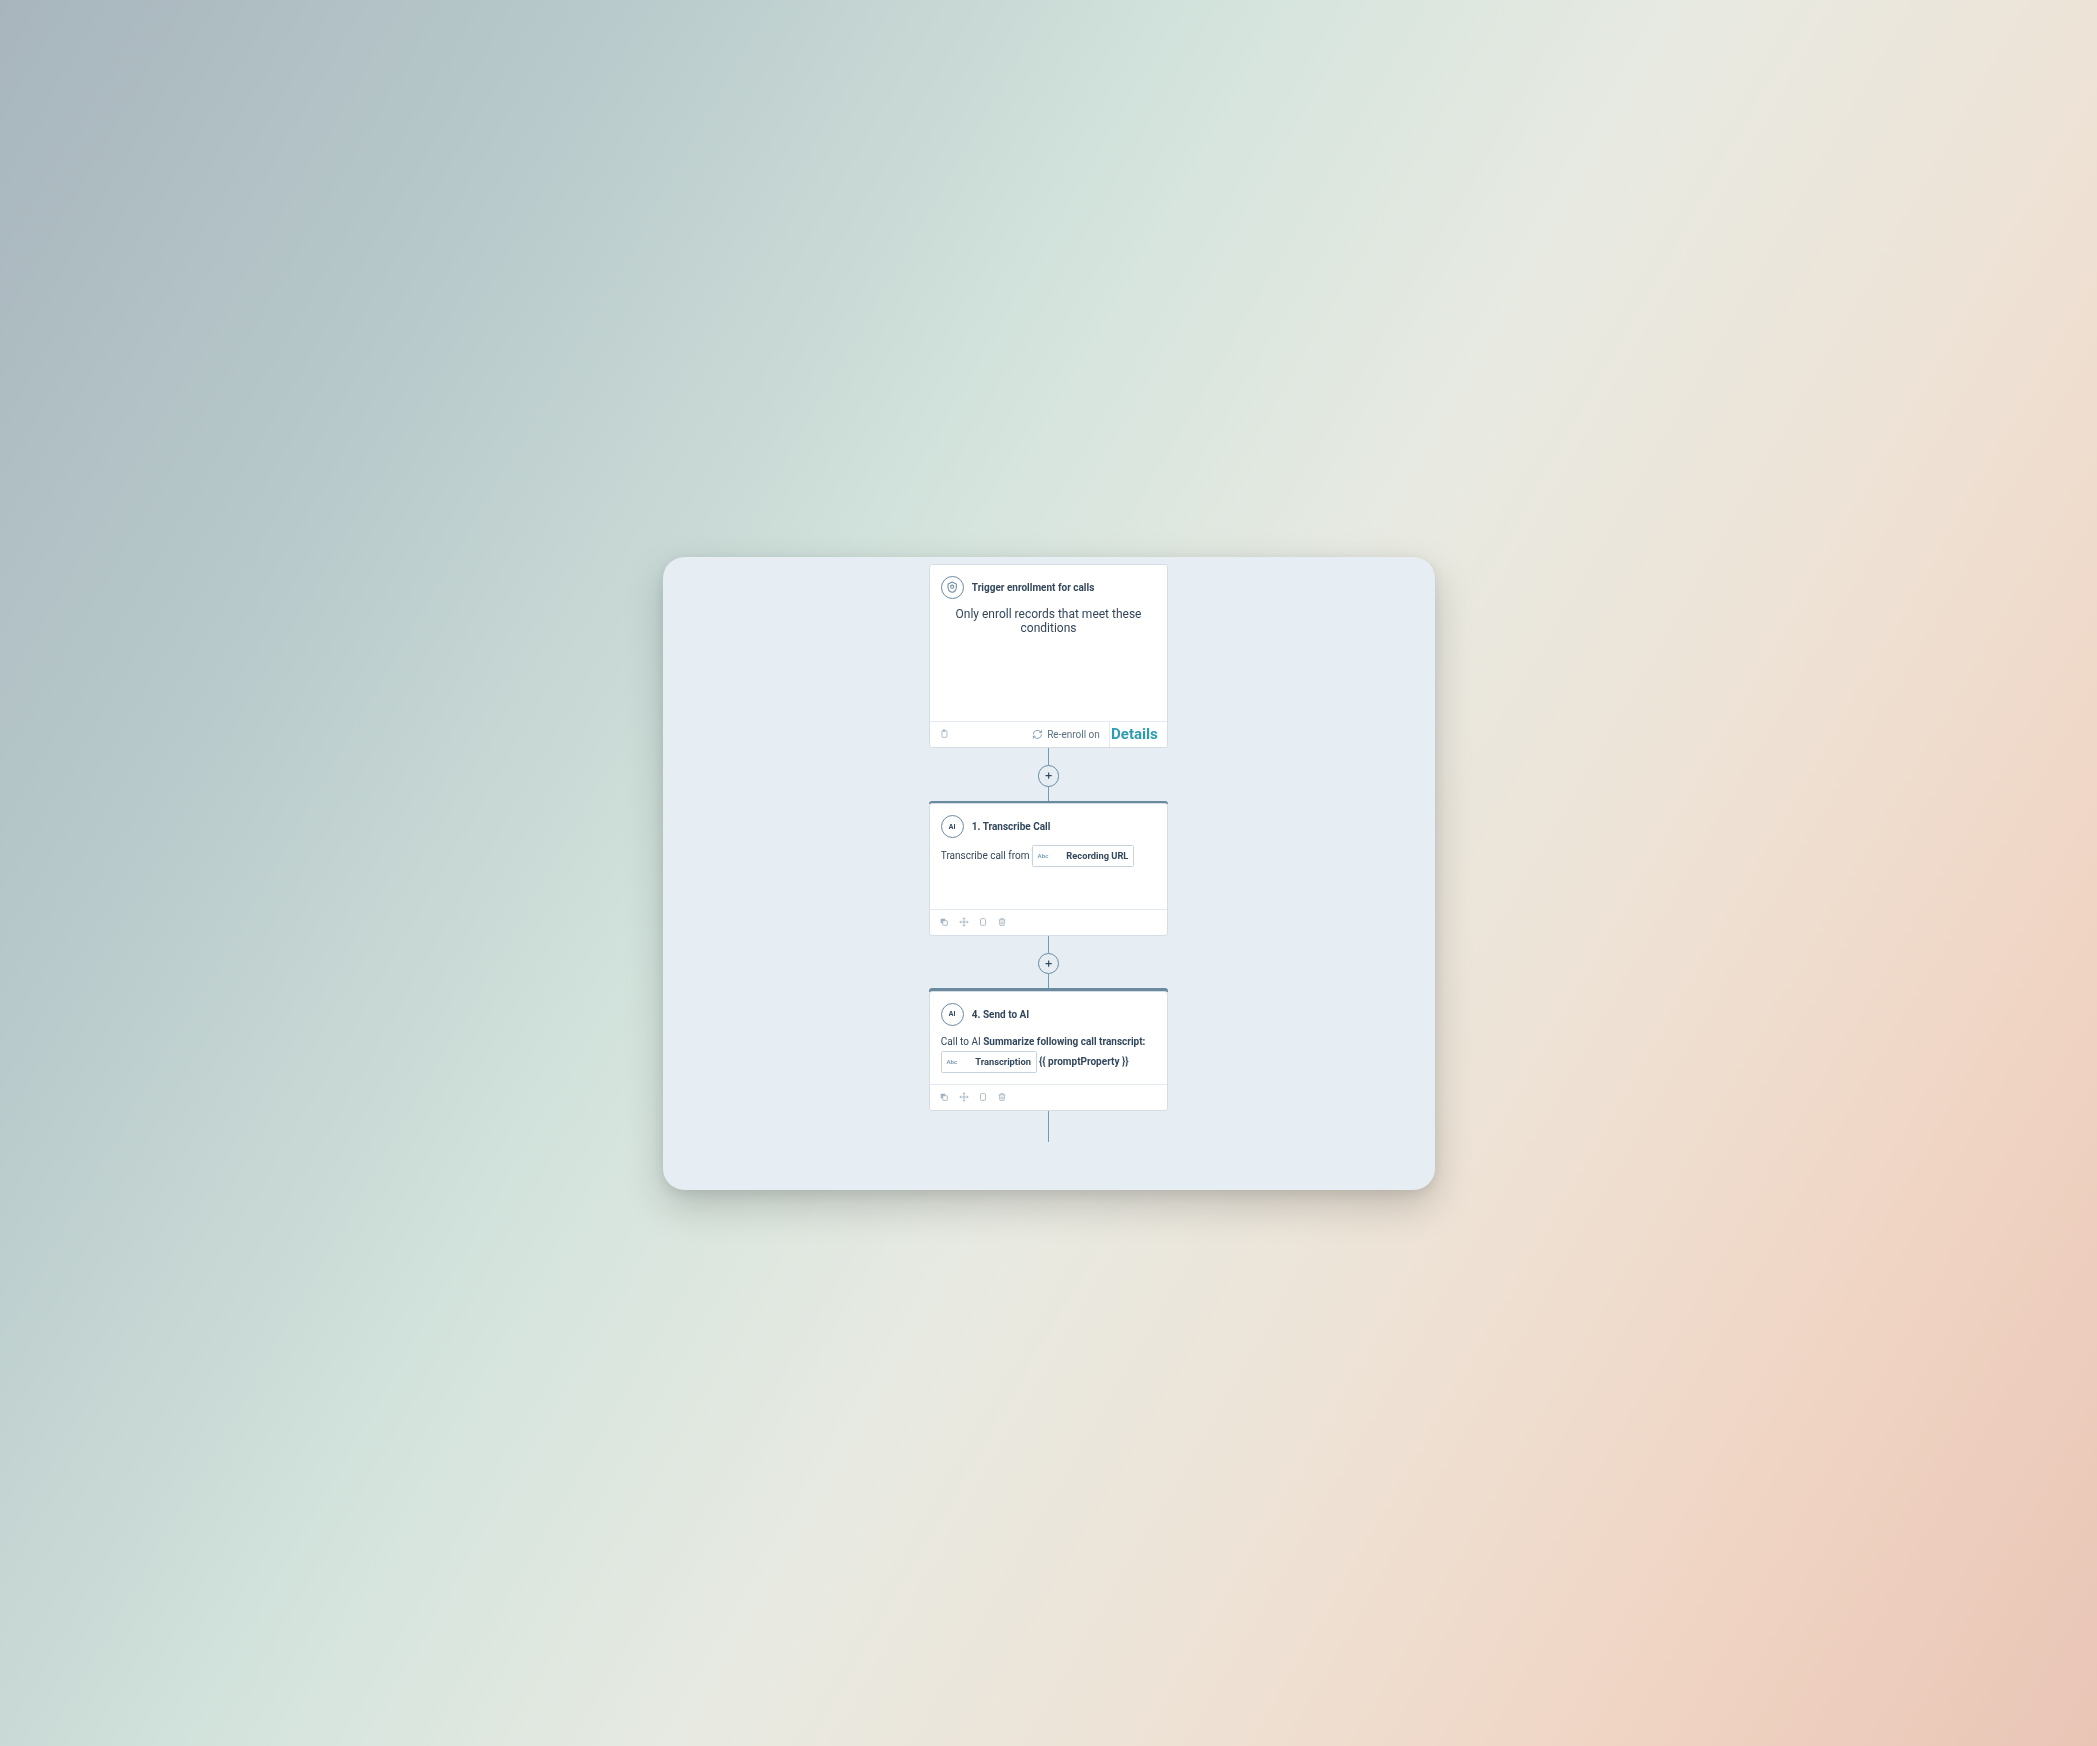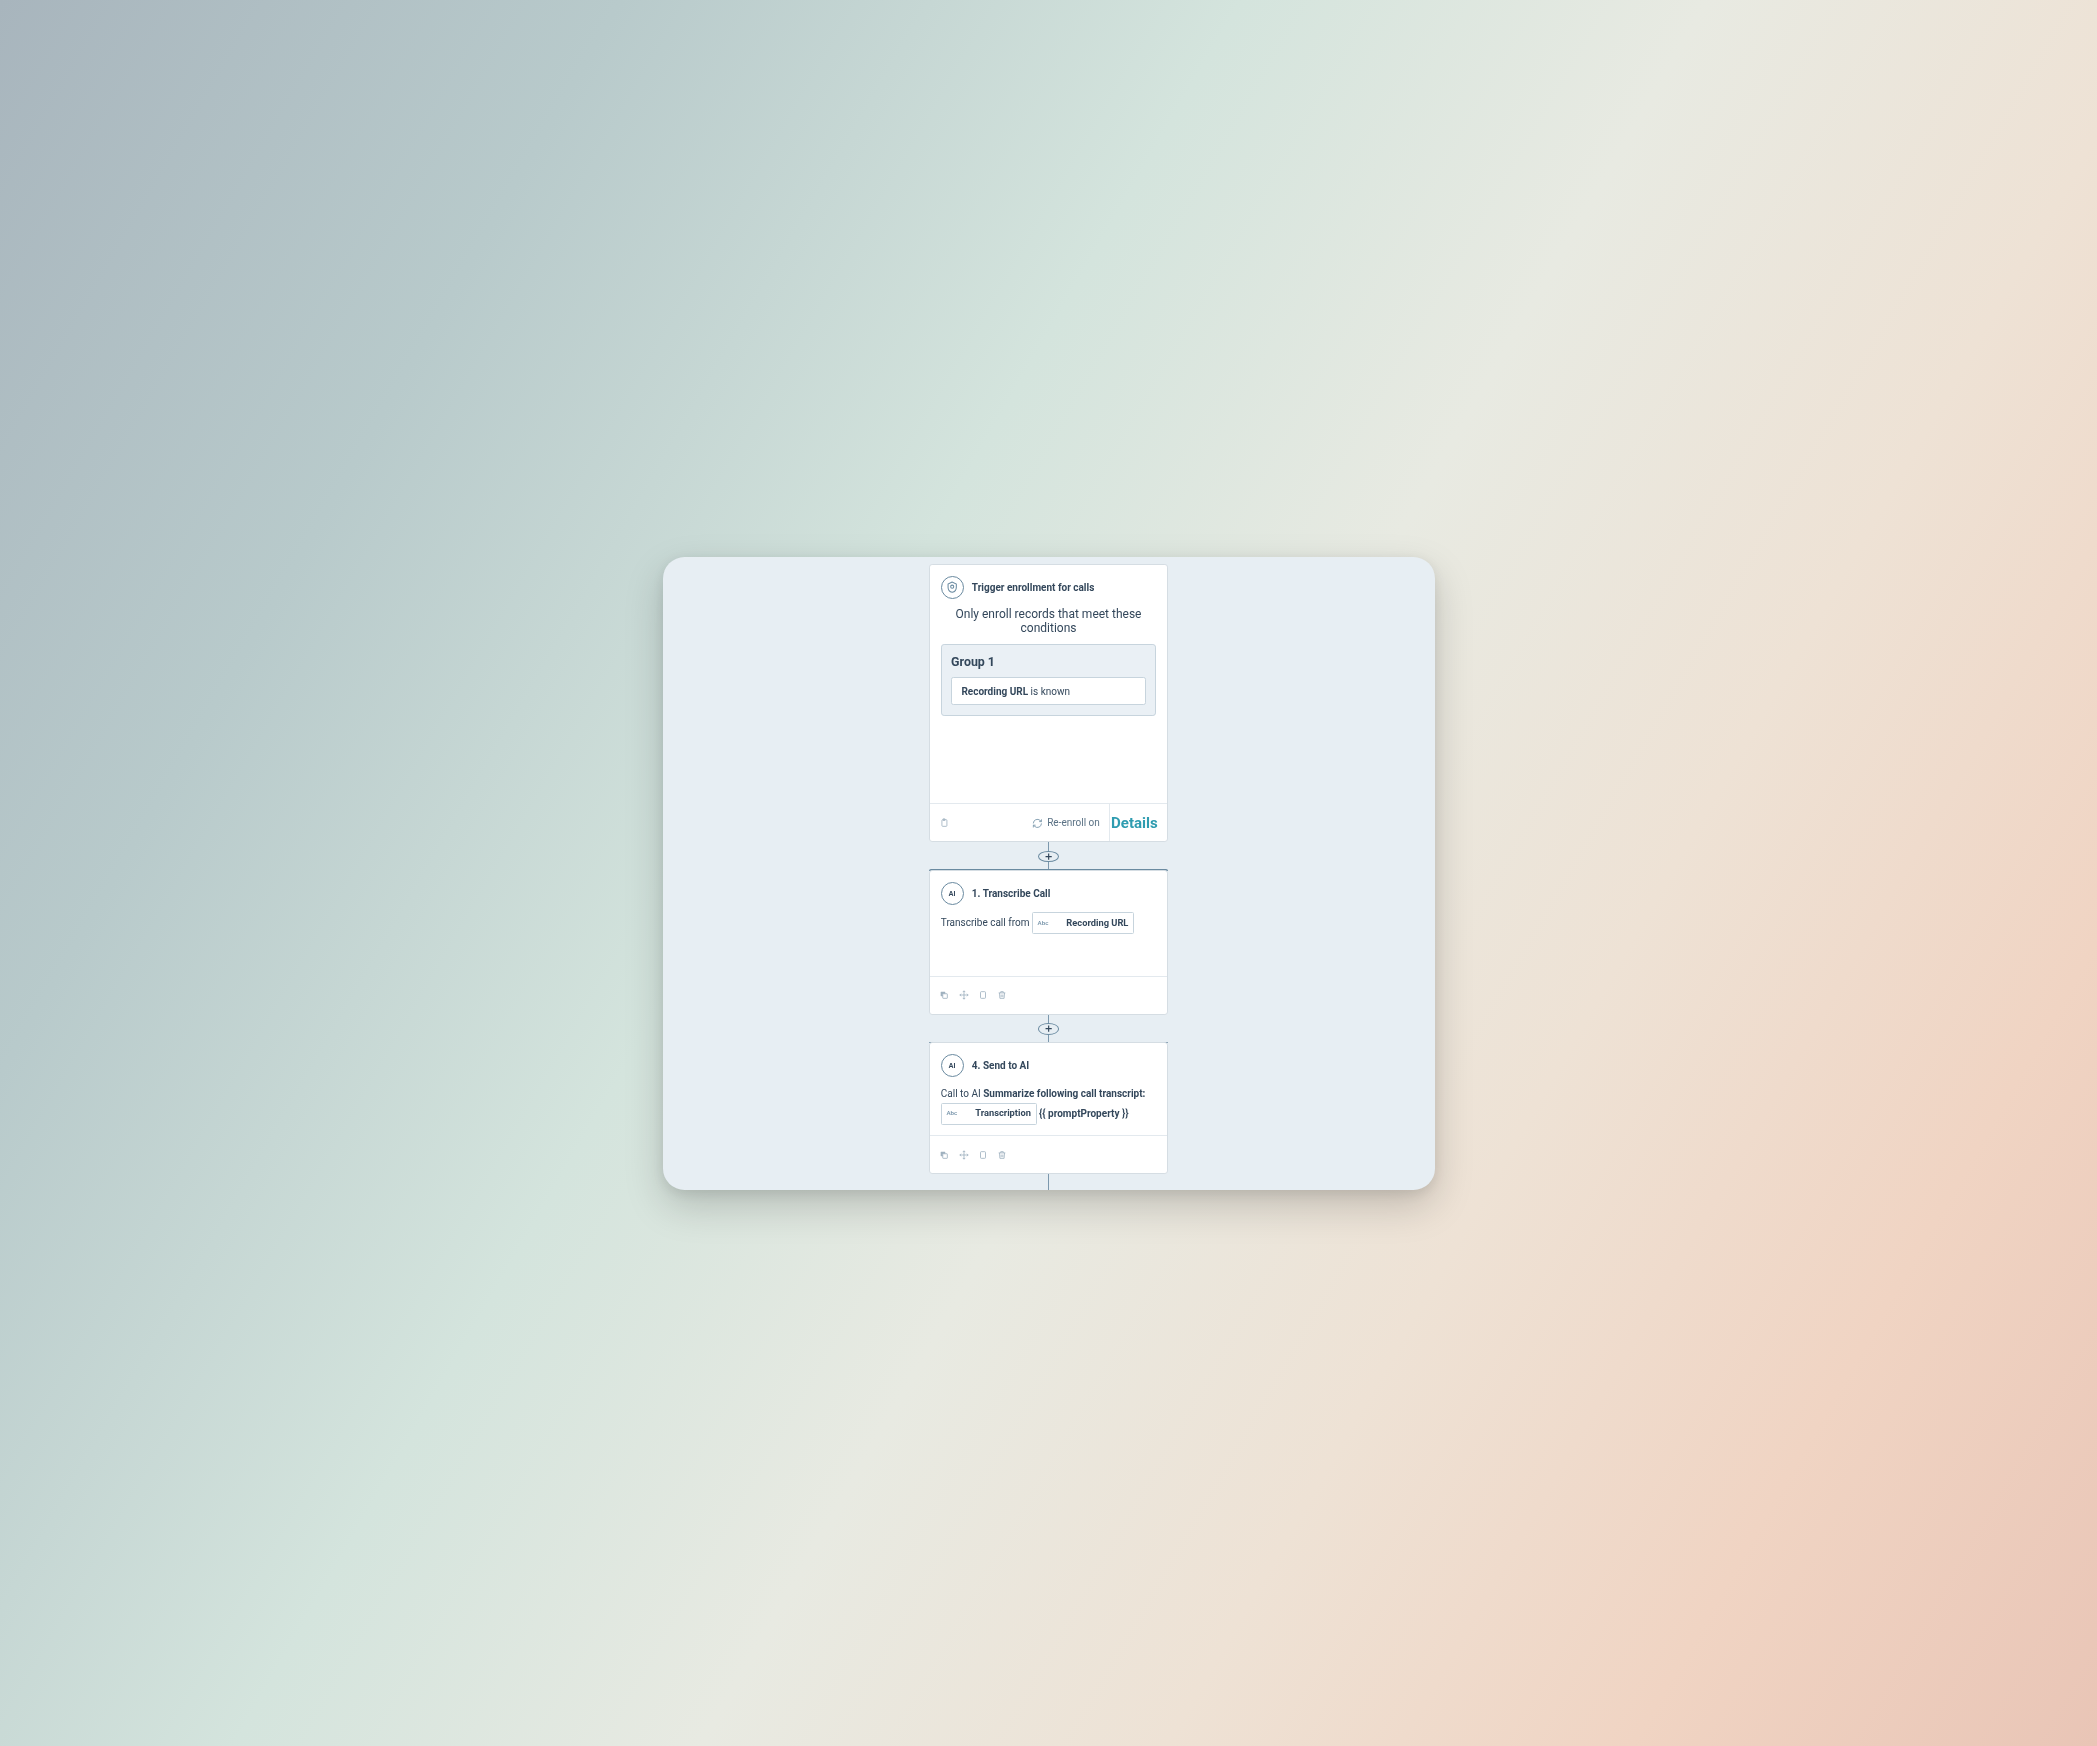--- a/index.html
+++ b/index.html
@@ -113,21 +113,21 @@
 }
 .token .tok-label {
   font-weight: 700;
   color: #33475b;
 }
 .bold { font-weight: 700; }
 .card-footer {
   border-top: 0.8px solid #e3e9ee;
   display: flex;
   align-items: center;
-  height: 38px;
+  height: 26px;
   padding: 0 9.3px;
   gap: 9.3px;
   font-size: 10px;
   color: #7c98ad;
 }
 .card-footer .spacer { flex: 1; }
 .card-footer .reenroll {
   display: flex; align-items: center; gap: 4.6px;
   color: #5a7184;
   font-size: 10px;
@@ -187,27 +187,20 @@
       <div class="card-header">
         <div class="icon-circle">
           <svg width="12.4" height="12.4" viewBox="0 0 24 24" fill="none" stroke="#6a8aa0" stroke-width="2">
             <path d="M12 2 L4 6 v6 c0 5 3.5 9 8 10 4.5-1 8-5 8-10V6 L12 2z"></path>
             <circle cx="12" cy="11" r="3"></circle>
           </svg>
         </div>
         <div class="card-title">Trigger enrollment for calls</div>
       </div>
       <div class="desc">Only enroll records that meet these conditions</div>
-      <div class="group-box">
-        <div class="group-title">Group 1</div>
-        <div class="filter-pill">
-          <span class="strong">Recording URL</span>
-          <span>is known</span>
-        </div>
-      </div>
       <div class="trigger-spacer"></div>
       <div class="card-footer">
         <span>
           <svg class="footer-icon" viewBox="0 0 24 24" fill="none" stroke="#9fb1bf" stroke-width="2">
             <rect x="7" y="4" width="12" height="16" rx="2"></rect>
             <path d="M10 2h4v4h-4z"></path>
           </svg>
         </span>
         <span class="spacer"></span>
         <span class="reenroll">

